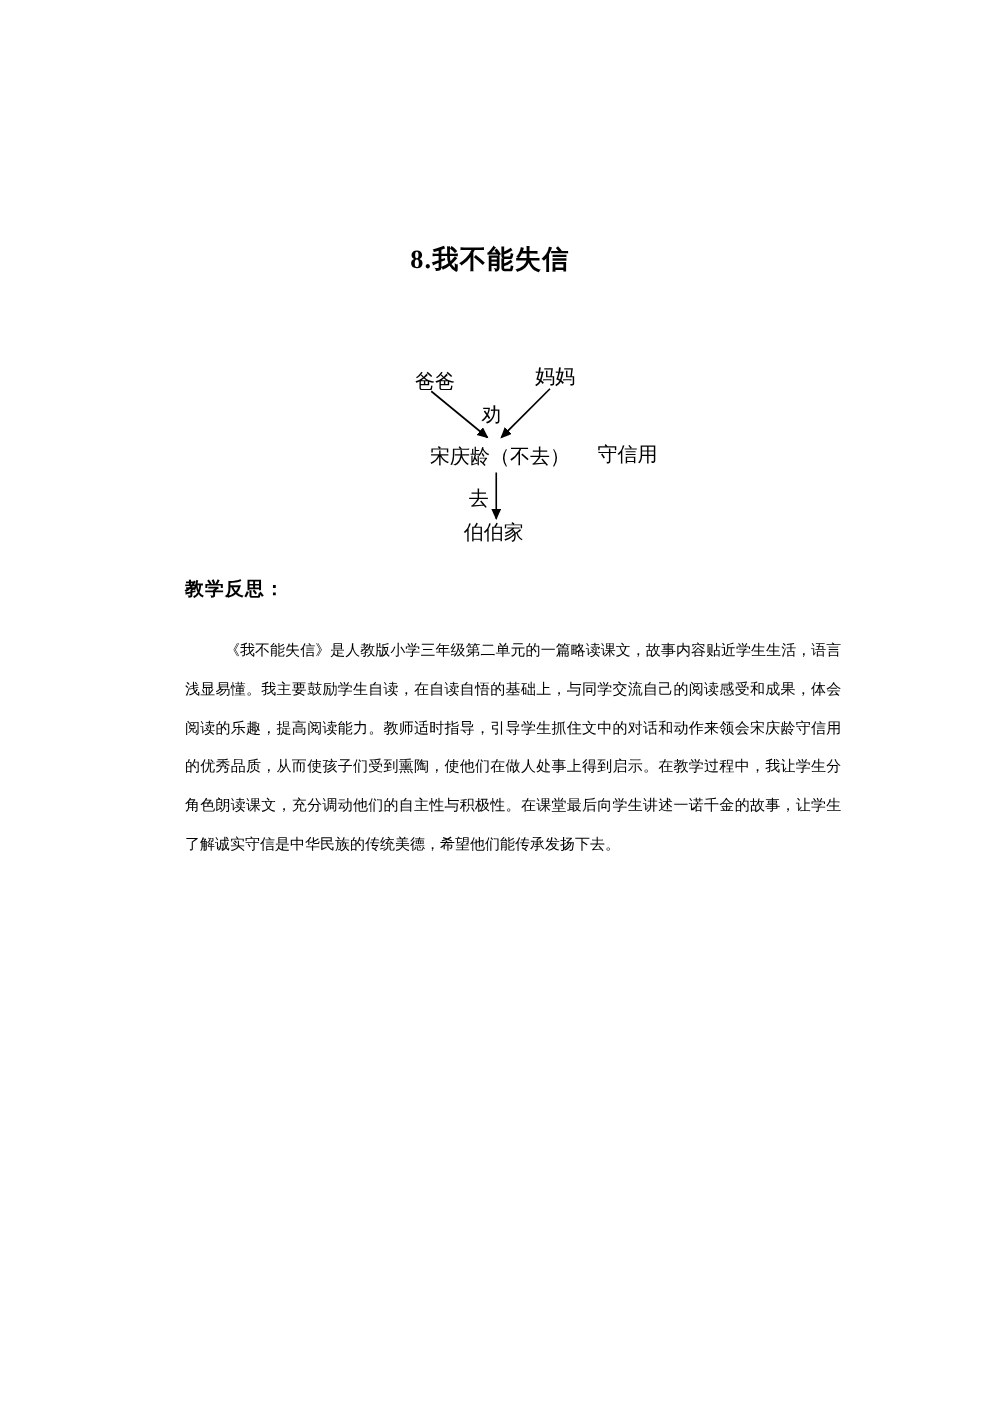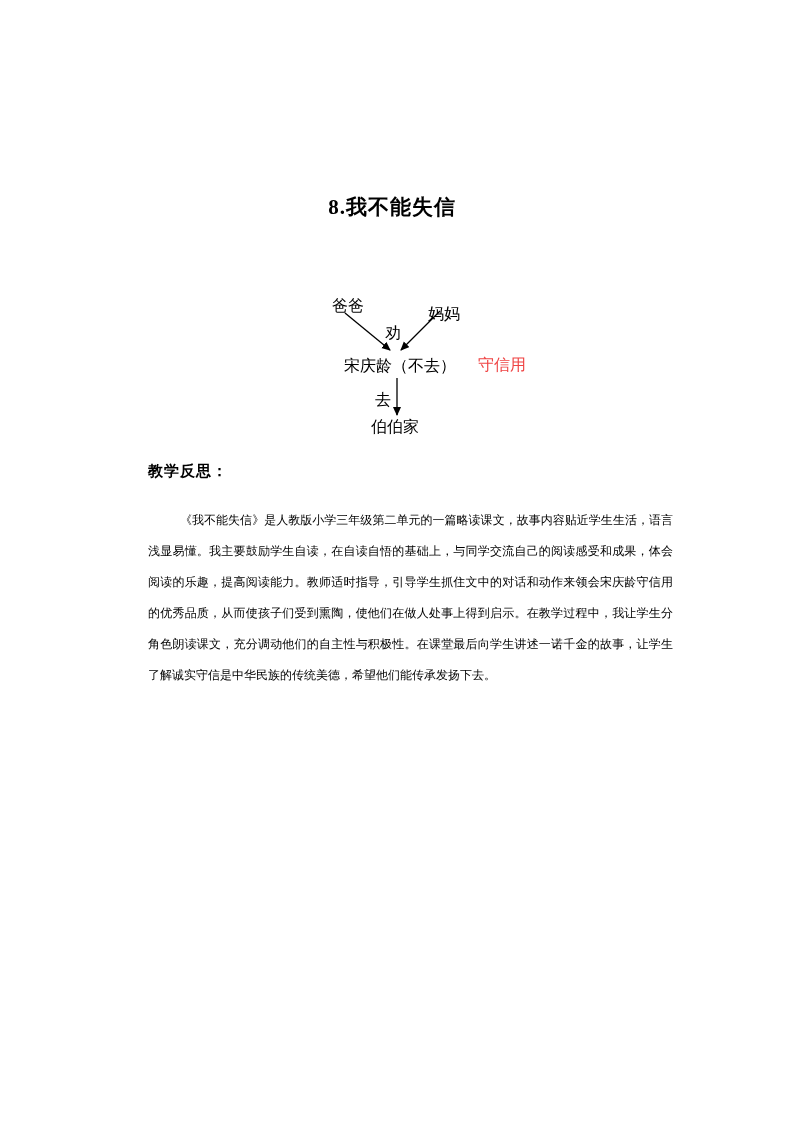--- a/index.html
+++ b/index.html
@@ -40,24 +40,24 @@
     left: 0;
     top: 0;
   }
   .diagram .node {
     position: absolute;
     font-size: 16px;
     white-space: nowrap;
     line-height: 18px;
   }
   .node-dad        { left: 2px;   top: 7px; }
-  .node-mom        { left: 98px;  top: 15px; }
+  .node-mom        { left: 98px;  top: 3px; }
   .node-persuade   { left: 55px;  top: 34px; }
   .node-song       { left: 14px;  top: 67px; text-align: center; }
-  .node-keepfaith  { left: 148px; top: 66px; color: #ef4444; text-align: right; }
+  .node-keepfaith  { left: 148px; top: 66px; color: #000000; text-align: right; }
   .node-go         { left: 45px;  top: 101px; }
   .node-unclehome  { left: 41px;  top: 128px; }
   .reflect-heading {
     position: absolute;
     left: 148px;
     top: 462px;
     margin: 0;
     font-size: 15px;
     font-weight: bold;
     letter-spacing: 1px;

